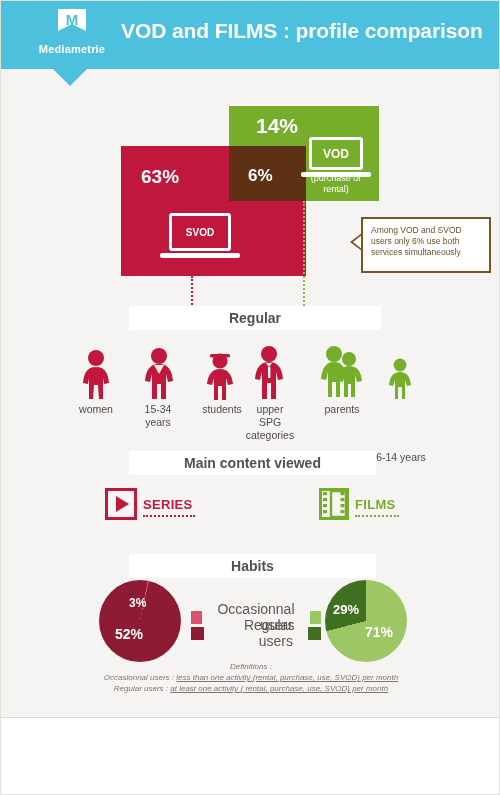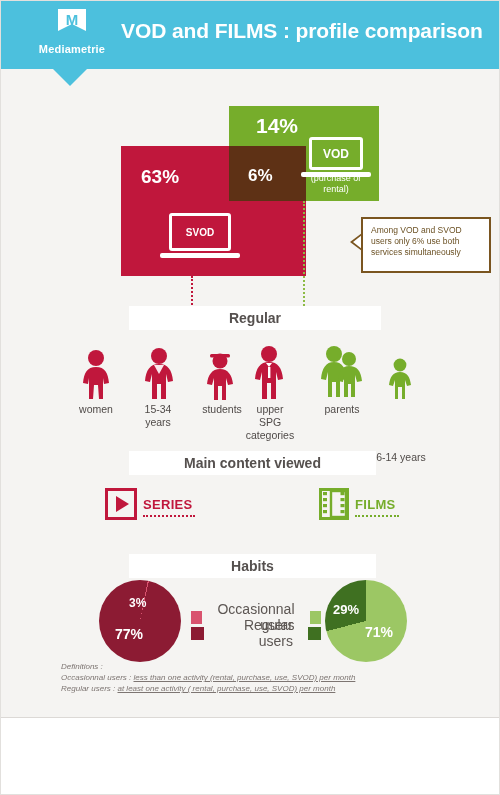--- a/index.html
+++ b/index.html
@@ -149,21 +149,21 @@
   .legend{position:absolute;left:190px;top:608px;width:130px;}
   .leg-row{display:flex;align-items:center;height:16px;}
   .leg-sw{width:13px;height:13px;display:inline-block;}
   .leg-txt{
     flex:1;text-align:right;color:#5c5653;font-size:14px;
     padding:0 15px;
   }
 
   
   .defs{
-    position:absolute;left:60px;top:660px;width:380px;
+    position:absolute;left:60px;top:660px;width:380px;text-align:center;
     color:#7d7572;font-size:8px;line-height:11px;font-style:italic;
   }
   .defs .u{text-decoration:underline;}
 
   
   .footsep{
     position:absolute;left:0;top:716px;width:500px;height:1px;background:#dcd9d6;
   }
   .footer{position:absolute;left:0;top:717px;width:500px;height:78px;background:#ffffff;}
 </style>
@@ -301,21 +301,21 @@
   </svg>
 </div>
 <div class="ctype-label" style="left:354px;top:496px;color:#76ad2b;">FILMS</div>
 <div class="ctype-underline" style="left:354px;top:514px;width:44px;border-color:#76ad2b;"></div>
 
 <div class="secbar sec-habits">Habits</div>
 
 <div class="pies">
   <div class="pie pie-left"></div>
   <div class="pielab" style="left:128px;top:20px;">3%</div>
-  <div class="pielab" style="left:114px;top:50px;font-size:14px;">77%</div>
+  <div class="pielab" style="left:114px;top:50px;font-size:14px;">52%</div>
 
   <div class="pie pie-right"></div>
   <div class="pielab" style="left:332px;top:26px;font-size:13px;">29%</div>
   <div class="pielab" style="left:364px;top:48px;font-size:14px;">71%</div>
 </div>
 
 <div class="legend">
   <div class="leg-row">
     <span class="leg-sw" style="background:#d9536f;"></span>
     <span class="leg-txt">Occasionnal users</span>

